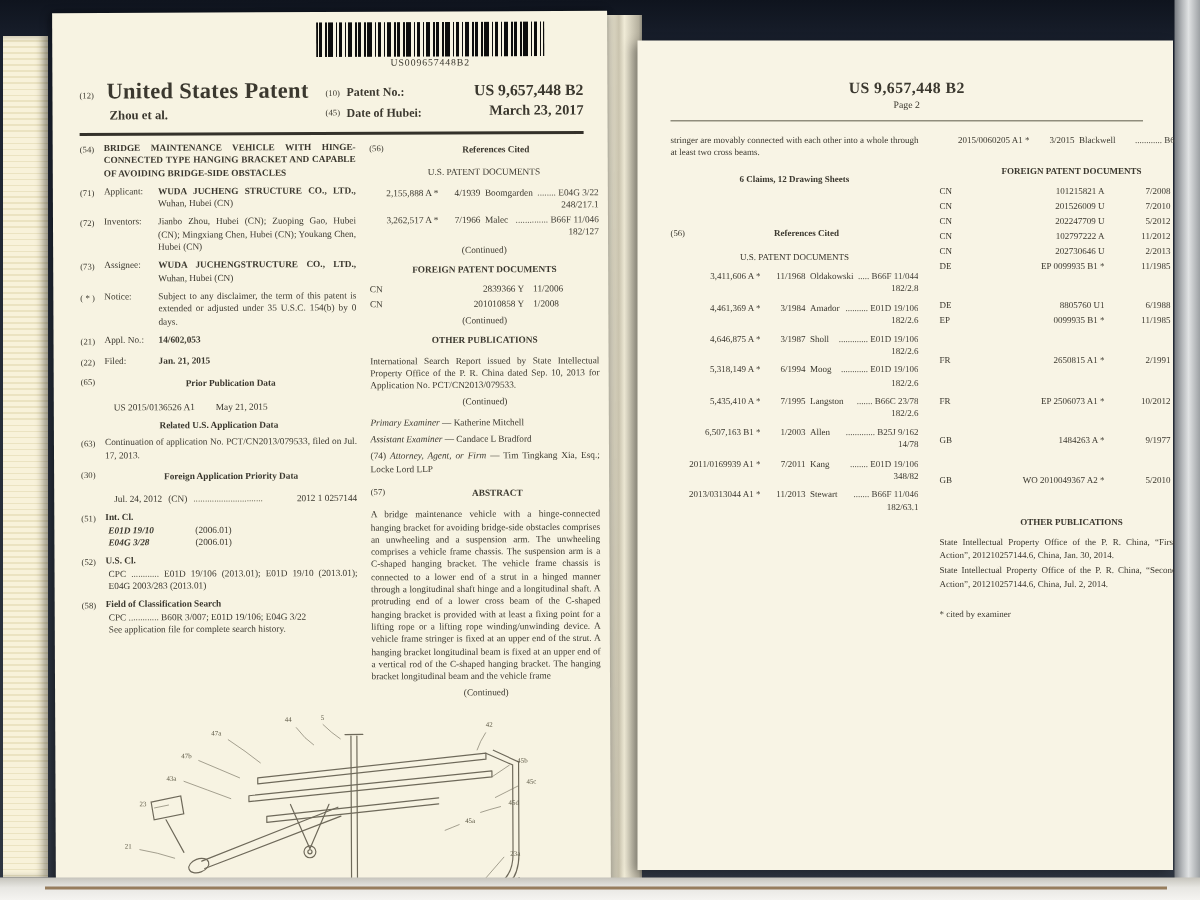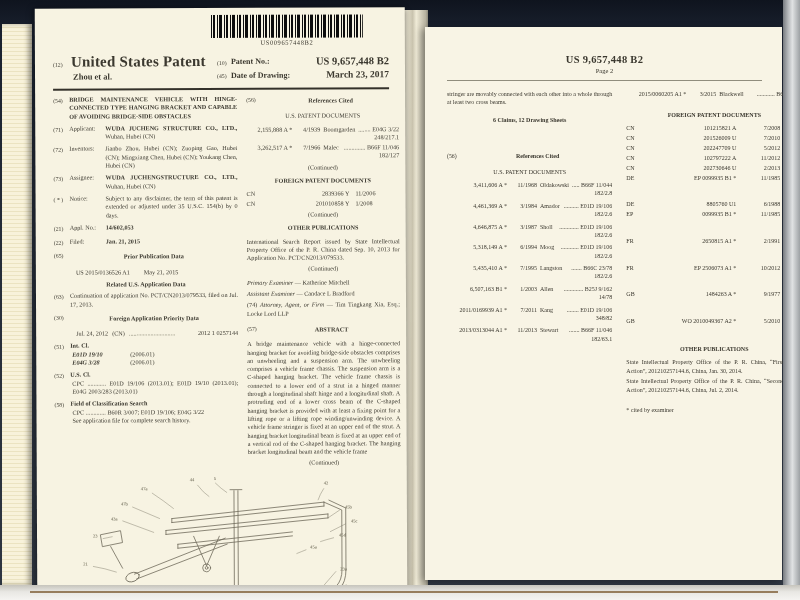--- a/index.html
+++ b/index.html
@@ -141,21 +141,21 @@
           <div class="authors">Zhou et al.</div>
         </div>
         <div class="hdr-r">
           <div class="row">
             <span class="tag">(10)</span>
             <span class="lbl">Patent No.:</span>
             <span class="val">US 9,657,448 B2</span>
           </div>
           <div class="row r2">
             <span class="tag">(45)</span>
-            <span class="lbl">Date of Drawing:</span>
+            <span class="lbl">Date of Hubei:</span>
             <span class="val">March 23, 2017</span>
           </div>
         </div>
       </div>
       <hr class="rule">
 
       <div class="cols">
 
         <div class="colL">
           <div class="itm">

